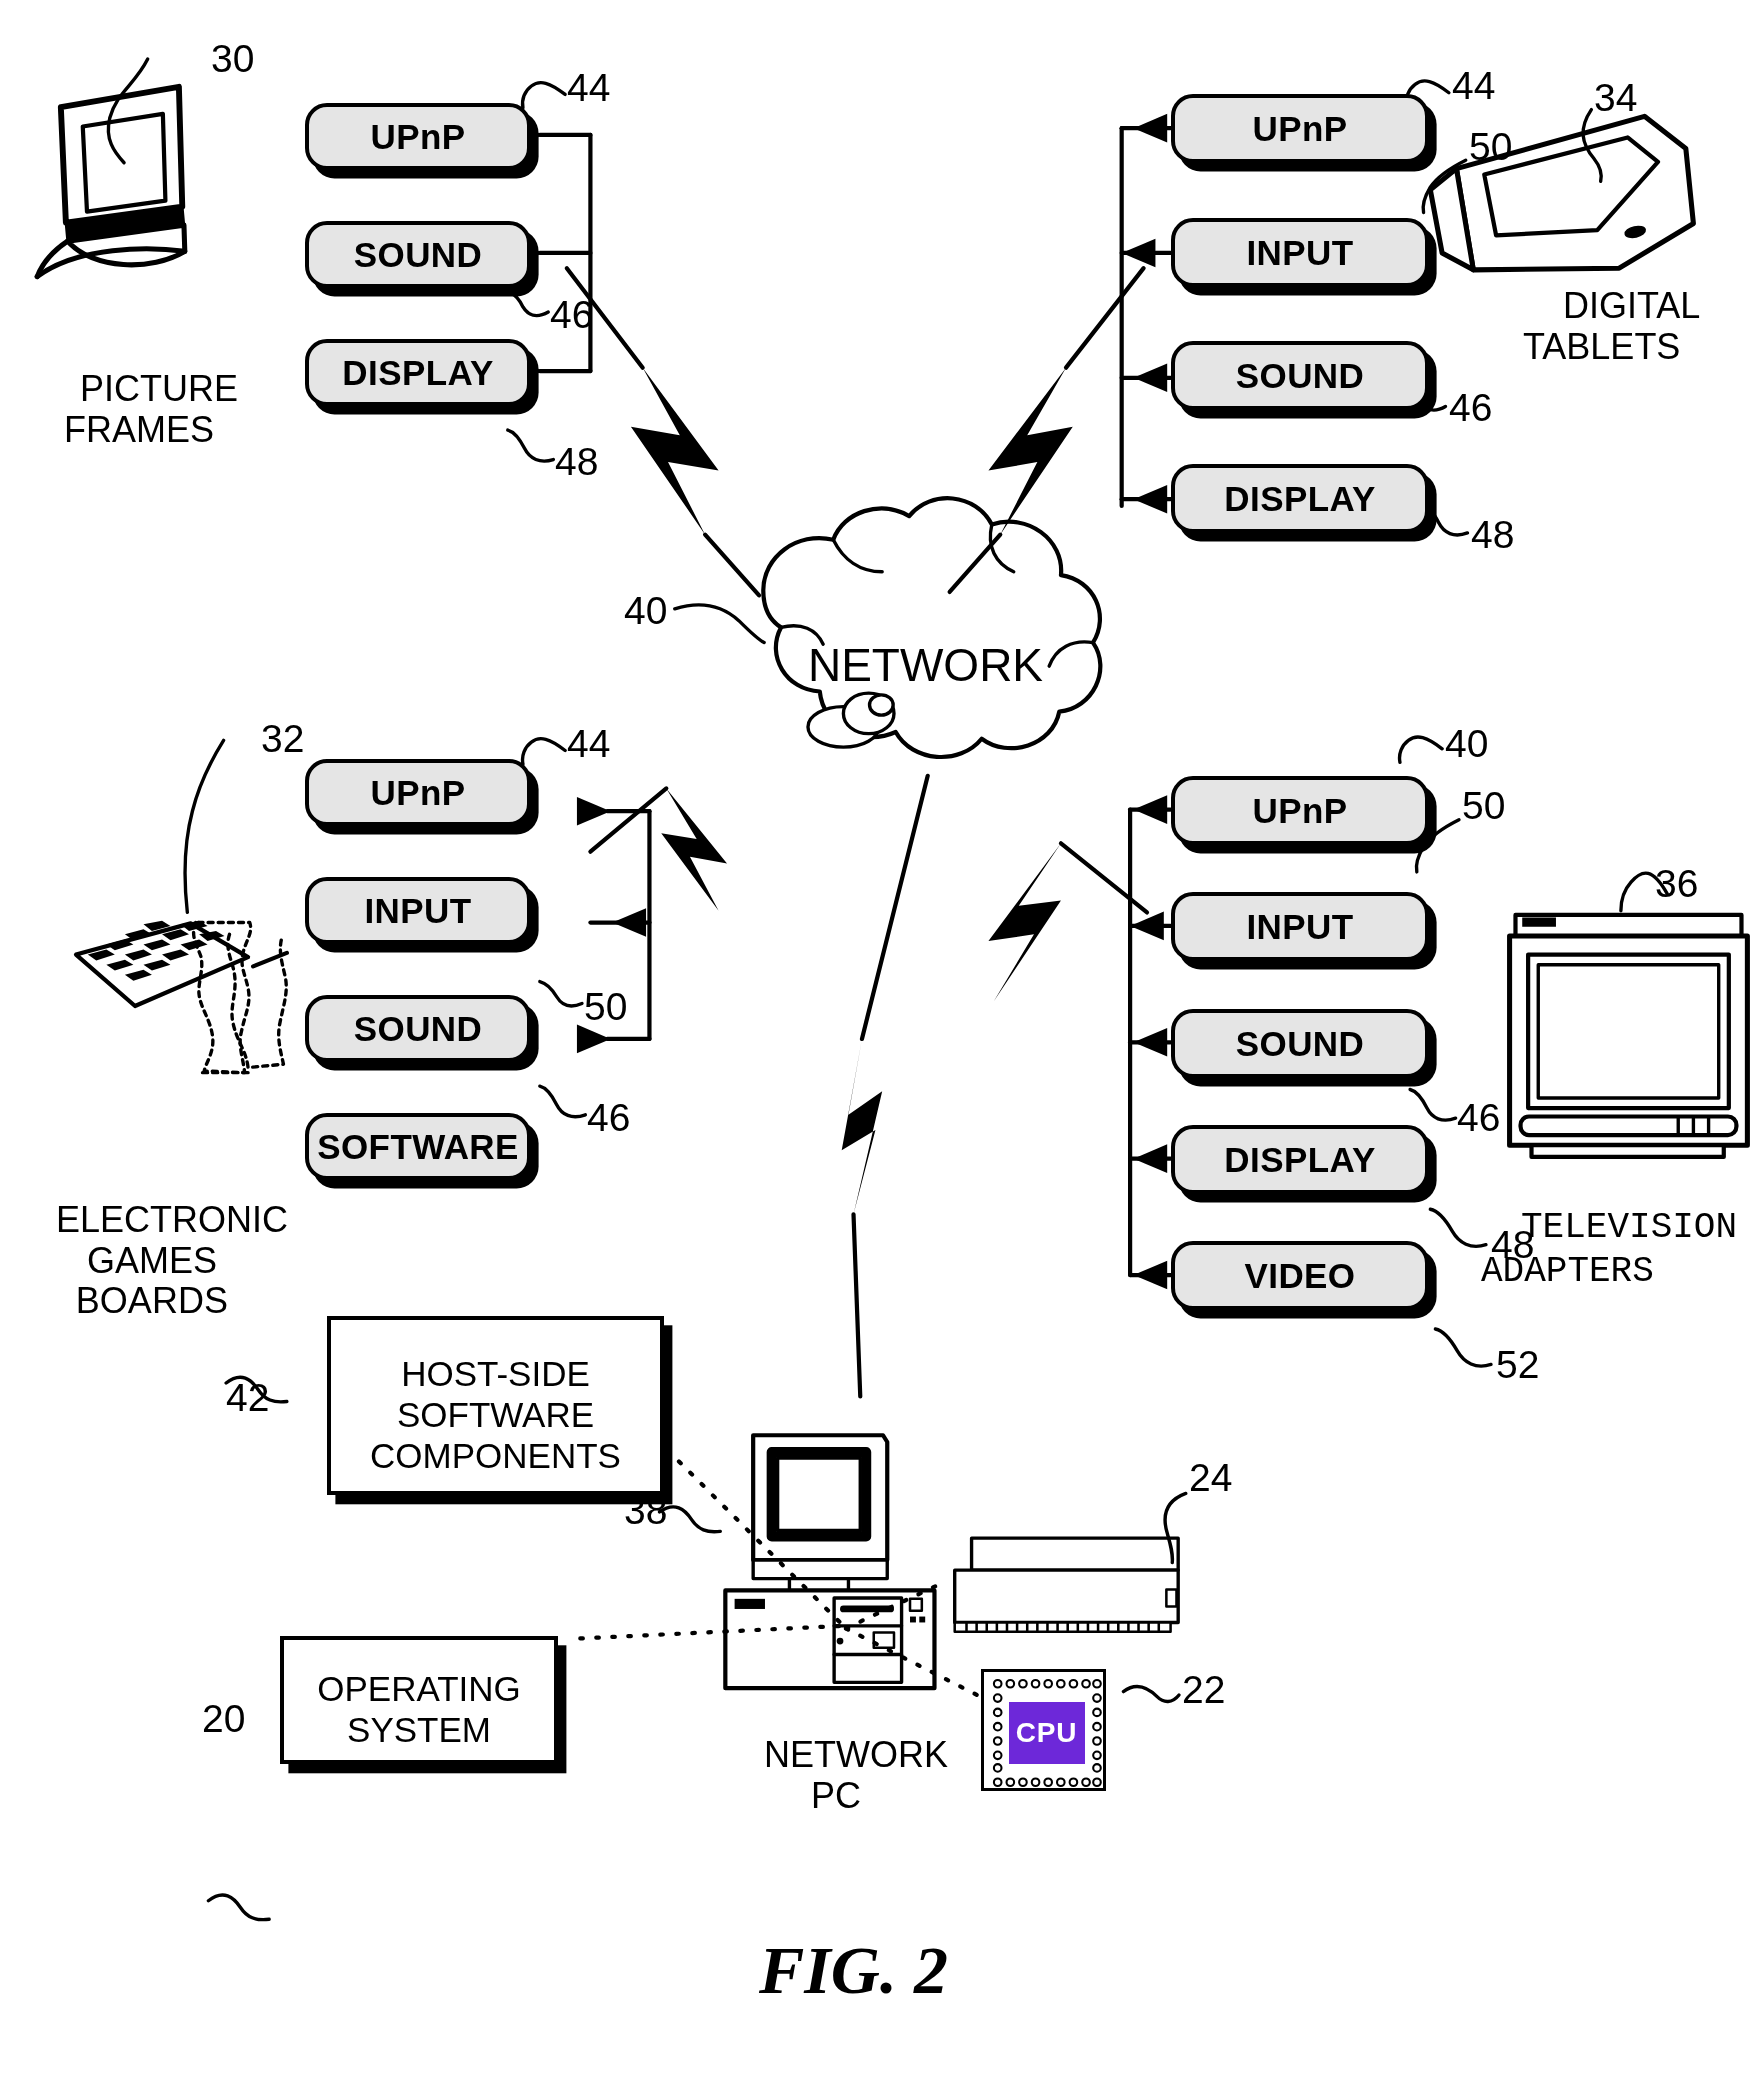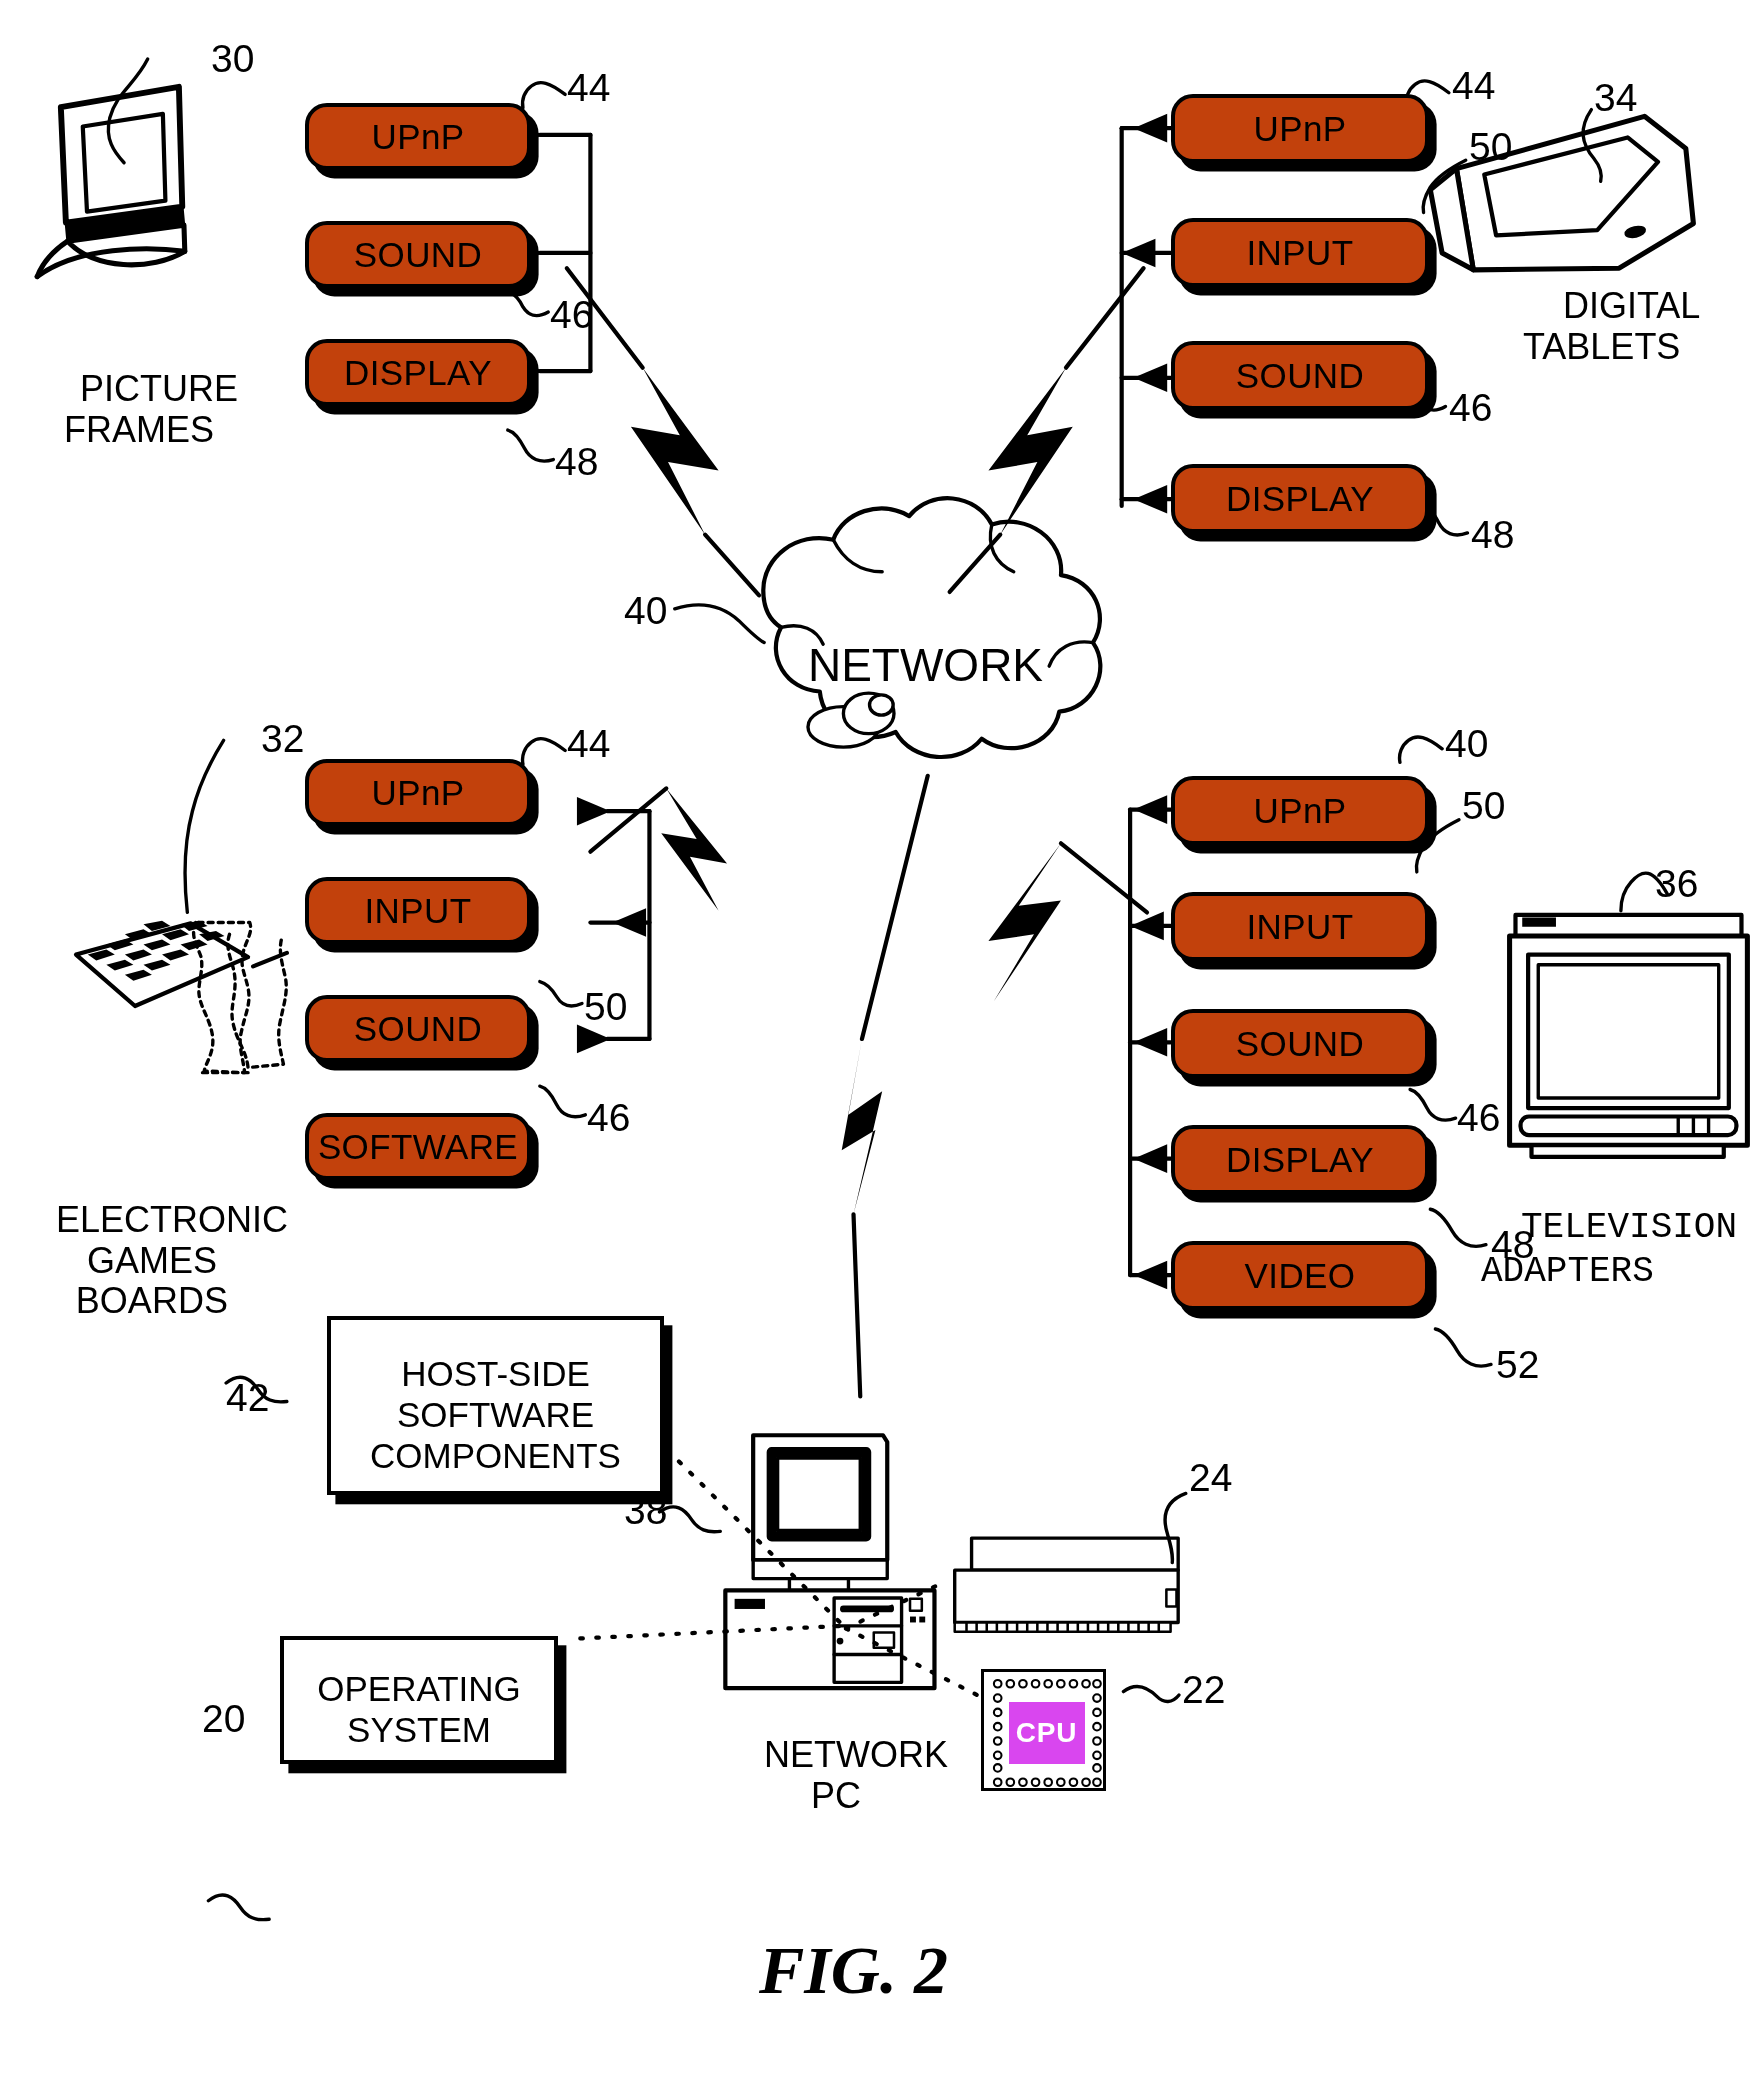--- a/index.html
+++ b/index.html
@@ -20,25 +20,26 @@
     left: 0; top: 0;
     width: 1761px;
     height: 2093px;
   }
   
   .modbox {
     position: absolute;
     box-sizing: border-box;
     border: 4.2px solid #000;
     border-radius: 22px;
-    background: #c2410c;
+    background: #e5e5e5;
     box-shadow: 7.6px 8.4px 0 0 #000;
     display: flex;
     align-items: center;
     justify-content: center;
+    font-weight: bold;
   }
   .modbox span {
     font-size: 35px;
     letter-spacing: 0.4px;
     color: #000;
     white-space: nowrap;
   }
   
   .sqbox {
     position: absolute;
@@ -89,21 +90,21 @@
     white-space: nowrap;
   }
   .cpuchip {
     position: absolute;
     box-sizing: border-box;
     border: 3.4px solid #000;
     background: #fff;
   }
   .cpucore {
     position: absolute;
-    background: #d946ef;
+    background: #6d28d9;
     display: flex;
     align-items: center;
     justify-content: center;
   }
   .cpucore span {
     color: #fff;
     font-size: 28px;
     font-weight: bold;
     letter-spacing: 0.8px;
   }

